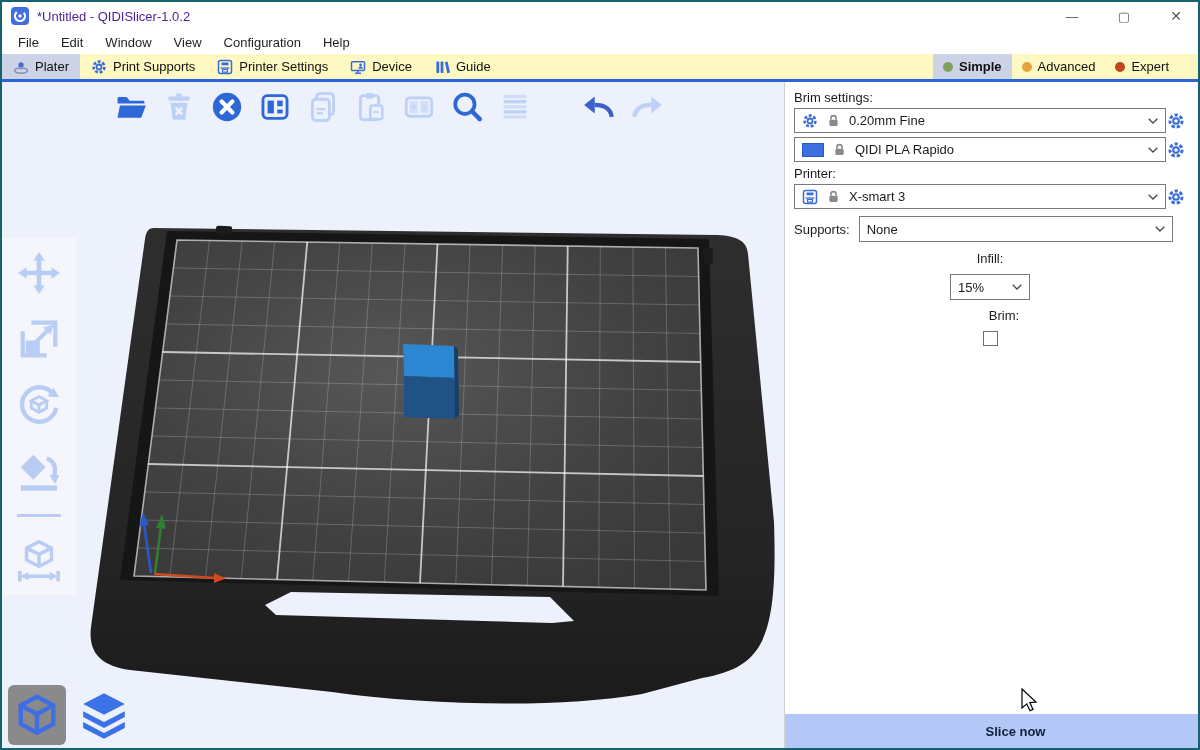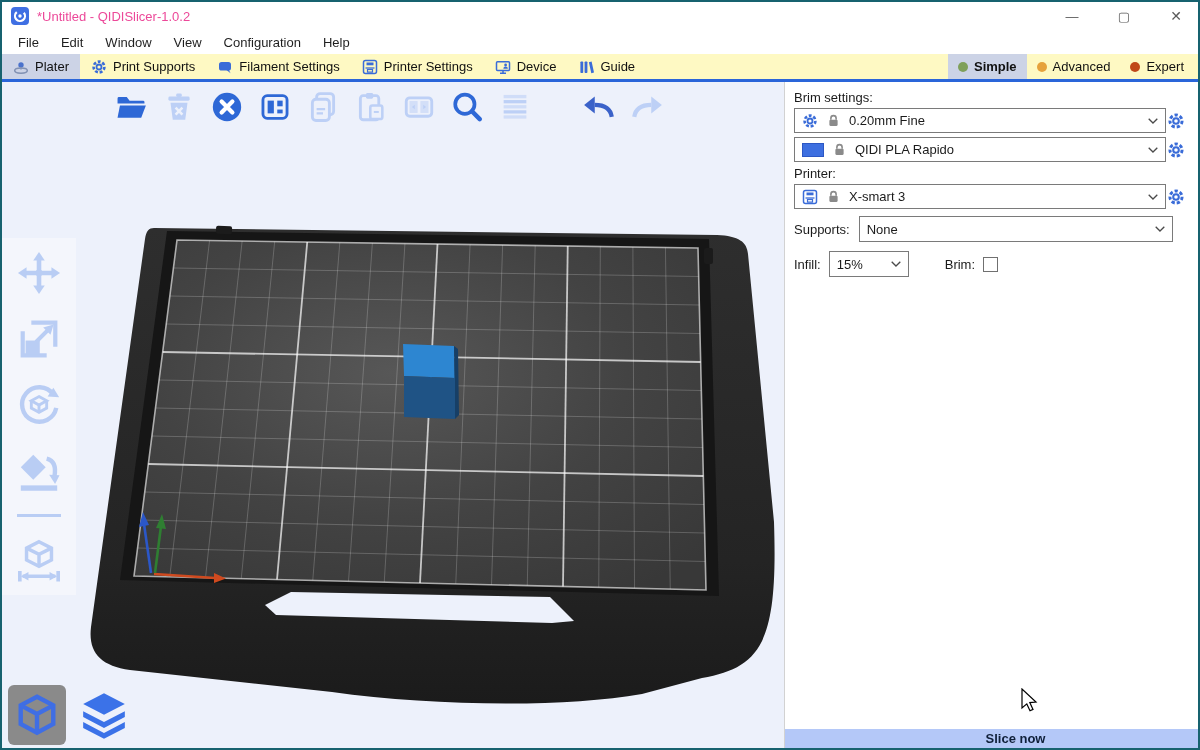--- a/index.html
+++ b/index.html
@@ -3,35 +3,35 @@
 <meta charset="utf-8">
 <style>
   * { margin:0; padding:0; box-sizing:border-box; }
   html,body { width:1200px; height:750px; font-family:"Liberation Sans", sans-serif; }
   .window { position:relative; width:1200px; height:750px; border:2px solid #17626f; background:#fff;
             display:flex; flex-direction:column; overflow:hidden; }
 
   
   .titlebar { height:28px; display:flex; align-items:center; padding:0 0 0 9px; gap:8px; background:#fff; }
   .app-icon { width:18px; height:18px; border-radius:4px; background:#3f6fe3; display:flex; align-items:center; justify-content:center; }
-  .title-text { font-size:13px; color:#ec4899; }
+  .title-text { font-size:13px; color:#4c1d95; }
   .tb-spacer { flex:1; }
   .win-btn { width:44px; height:28px; border:none; background:none; color:#5a5a5a; font-size:13px;
              display:flex; align-items:center; justify-content:center; cursor:default; }
   .win-btn.close { font-size:14px; }
 
   
   .menubar { height:24px; display:flex; align-items:center; padding-left:5px; background:#fff; }
   .menu-item { font-size:13px; color:#1f1f1f; padding:0 11px; height:100%; display:flex; align-items:center; }
 
   
   .tabbar { height:28px; display:flex; align-items:stretch; background:#fef9c3; border-bottom:3px solid #2a65d9; }
   .tab { display:flex; align-items:center; gap:6px; padding:0 11px; font-size:13px; color:#111; }
   .tab.selected { background:#ccd3e6; }
-  .modes { margin-left:auto; display:flex; align-items:stretch; padding-right:4px; }
+  .modes { margin-left:auto; display:flex; align-items:stretch; padding-right:19px; }
   .mode { display:flex; align-items:center; gap:6px; padding:0 10px; font-size:13px; color:#111; }
   .mode.selected { background:#ccd3e6; font-weight:bold; }
   .dot { width:10px; height:10px; border-radius:50%; }
   .dot-simple { background:#7fa05a; } .dot-advanced { background:#e6a23c; } .dot-expert { background:#c04818; }
 
   
   .main { flex:1; display:flex; position:relative; min-height:0; }
   .viewport { width:782px; position:relative; background:#edf1fb; overflow:hidden; }
   .scene-svg { position:absolute; left:0; top:0; }
 
@@ -53,25 +53,25 @@
                  padding:6px 12px 36px 9px; font-size:13px; color:#1b1b1b; }
   .rp-label { margin:2px 0 3px; }
   .combo-row { display:flex; align-items:center; margin-bottom:4px; }
   .combo { flex:1; height:25px; border:1px solid #7a7a7a; background:#fff; display:flex; align-items:center;
            gap:8px; padding:0 7px; font-size:13px; }
   .combo .grow { flex:1; }
   .gear-btn { width:20px; height:20px; border:none; background:none; padding:0; display:flex; align-items:center; justify-content:center; }
   .swatch { width:22px; height:14px; background:#3d6fe0; border:1px solid #2c57c4; }
   .supports-row { display:flex; align-items:center; gap:9px; margin:7px 0 9px; }
   .supports-row .combo { height:26px;text-align:center; }
-  .infill-row { display:flex; align-items:center; gap:8px; }
+  .infill-row { display:flex; align-items:center; gap:8px;flex-direction:column; }
   .combo.small { flex:none; width:80px; height:26px; }
   .brim-label { margin-left:28px; }
   .checkbox { width:15px; height:15px; border:1px solid #707070; background:#fff; appearance:none; }
-  .slice-btn { position:absolute; left:0; right:0; bottom:0; height:19px; background:#b4c8f8; border:none;
+  .slice-btn { position:absolute; left:0; right:0; bottom:0; height:34px; background:#b4c8f8; border:none;
                font-family:"Liberation Sans", sans-serif; font-size:13px; font-weight:bold; color:#10203a;padding-left:48px; }
   .cursor { position:absolute; left:236px; bottom:34px; }
 
   .icon-blue { color:#3a6cd8; }
   .hidden-defs { position:absolute; width:0; height:0; overflow:hidden; }
 </style>
 </head>
 <body>
 
 <svg class="hidden-defs" aria-hidden="true">
@@ -128,27 +128,20 @@
         <path d="M8 8.5 v2" stroke="#8191b3" stroke-width="1.4"></path>
         <ellipse cx="8" cy="11.6" rx="6.3" ry="2.7" fill="none" stroke="#8191b3" stroke-width="1.5"></ellipse>
       </svg>
       <span>Plater</span>
     </div>
     <div class="tab">
       <svg width="16" height="16" class="icon-blue">
           <use href="#sym-gear"></use>
         </svg>
       <span>Print Supports</span>
-    </div>
-    <div class="tab">
-      <svg width="16" height="16" viewBox="0 0 16 16">
-        <rect x="2" y="3" width="12" height="8.6" rx="2.6" fill="#3a6cd8"></rect>
-        <polygon points="9.5,11 13.6,14.2 11.6,10.6" fill="#3a6cd8"></polygon>
-      </svg>
-      <span>Filament Settings</span>
     </div>
     <div class="tab">
       <svg width="16" height="16">
           <use href="#sym-printer"></use>
         </svg>
       <span>Printer Settings</span>
     </div>
     <div class="tab">
       <svg width="16" height="16" viewBox="0 0 16 16">
         <rect x="1.5" y="2.8" width="13" height="8.8" rx="1" fill="none" stroke="#3a6cd8" stroke-width="1.5"></rect>

